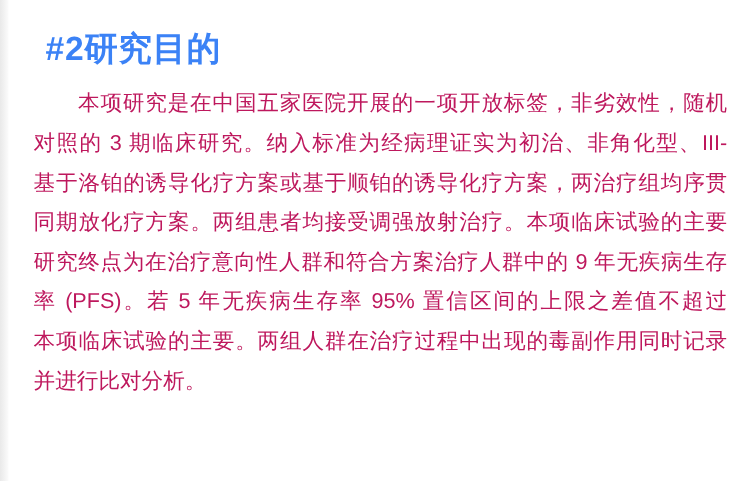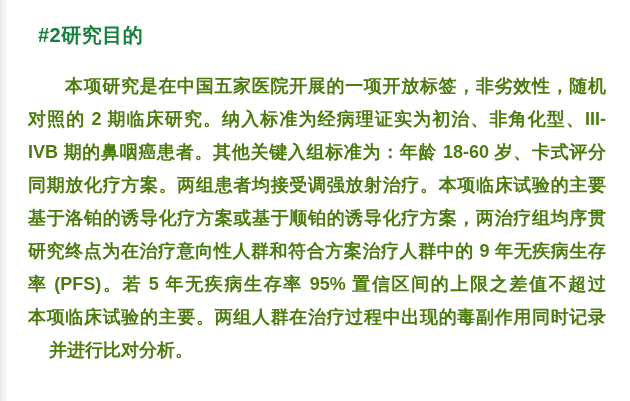--- a/index.html
+++ b/index.html
@@ -19,62 +19,59 @@
     left: 0;
     top: 0;
     width: 7px;
     height: 401px;
     background: linear-gradient(to right, #e9e9e9, #fbfbfb);
   }
   .heading {
     position: absolute;
     left: 38px;
     top: 9px;
-    font-size: 20px;
+    font-size: 28px;
     line-height: 26px;
     font-weight: bold;
-    color: #15803d;
+    color: #3b82f6;
     letter-spacing: 0.5px;
     white-space: nowrap;
   }
   .para {
     position: absolute;
     left: 28px;
     top: 70px;
     width: 578px;
-    color: #4d7c0f;
-    font-weight: bold;
+    color: #be185d;
   }
   .line {
     font-size: 18px;
     height: 33px;
     line-height: 33px;
     text-align: justify;
     text-align-last: justify;
     overflow: hidden;
   }
   .line.indent {
     text-indent: 37px;
   }
   .line.last {
     text-align: left;
     text-align-last: left;
-    margin-left: 21px;
   }
 </style>
 </head>
 <body>
 
 <div class="edge-strip"></div>
 
 <h1 class="heading">#2研究目的</h1>
 
 <div class="para">
   <div class="line indent">本项研究是在中国五家医院开展的一项开放标签，非劣效性，随机</div>
-  <div class="line">对照的 2 期临床研究。纳入标准为经病理证实为初治、非角化型、III-</div>
-  <div class="line">IVB 期的鼻咽癌患者。其他关键入组标准为：年龄 18-60 岁、卡式评分</div>
+  <div class="line">对照的 3 期临床研究。纳入标准为经病理证实为初治、非角化型、III-</div>
+  <div class="line">基于洛铂的诱导化疗方案或基于顺铂的诱导化疗方案，两治疗组均序贯</div>
   <div class="line">同期放化疗方案。两组患者均接受调强放射治疗。本项临床试验的主要</div>
-  <div class="line">基于洛铂的诱导化疗方案或基于顺铂的诱导化疗方案，两治疗组均序贯</div>
   <div class="line">研究终点为在治疗意向性人群和符合方案治疗人群中的 9 年无疾病生存</div>
   <div class="line">率 (PFS)。若 5 年无疾病生存率 95% 置信区间的上限之差值不超过 10%，</div>
   <div class="line">本项临床试验的主要。两组人群在治疗过程中出现的毒副作用同时记录</div>
   <div class="line last">并进行比对分析。</div>
 </div>
 
 </body></html>

